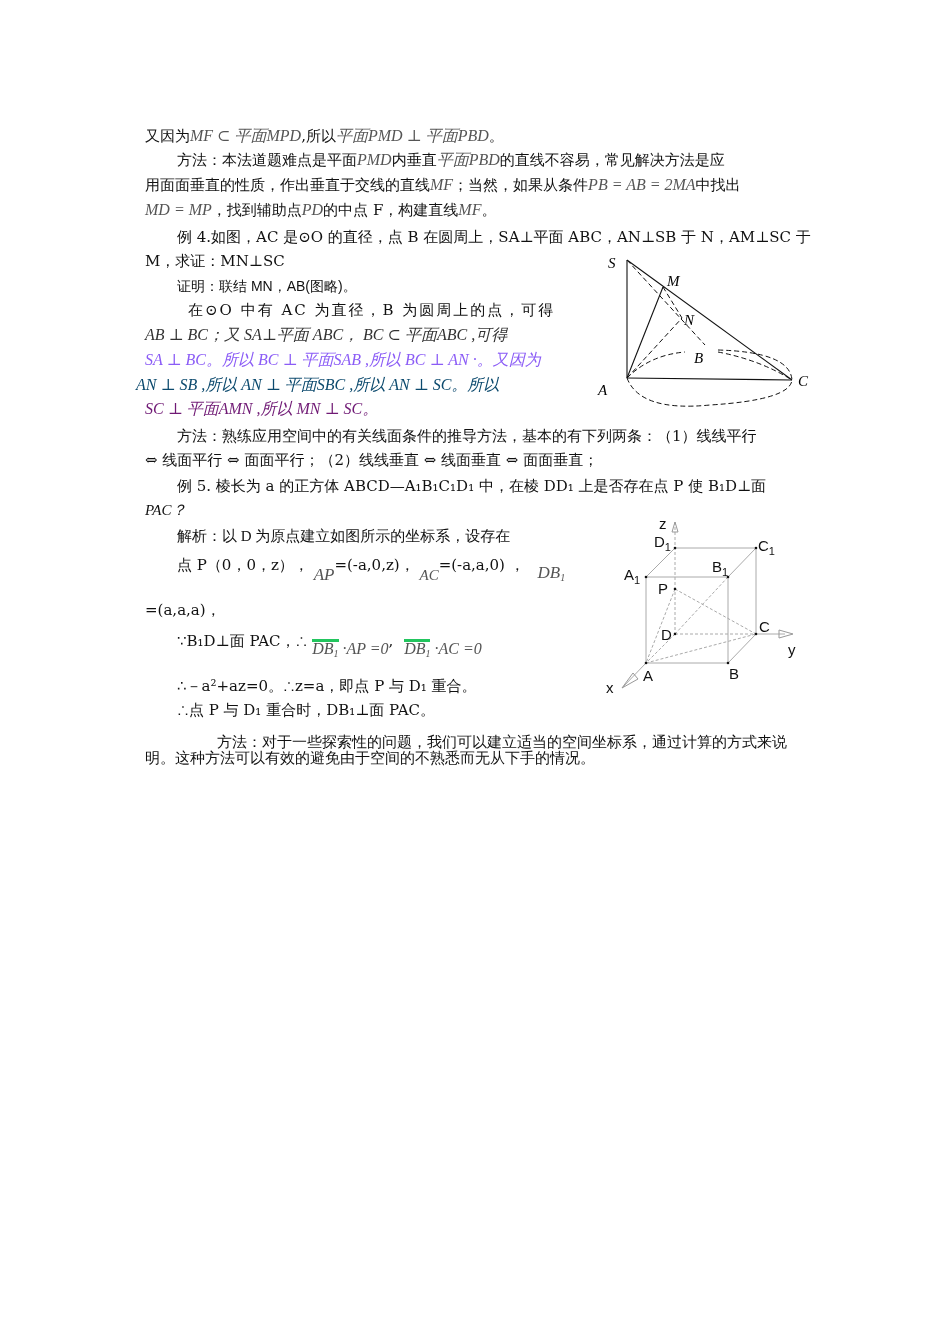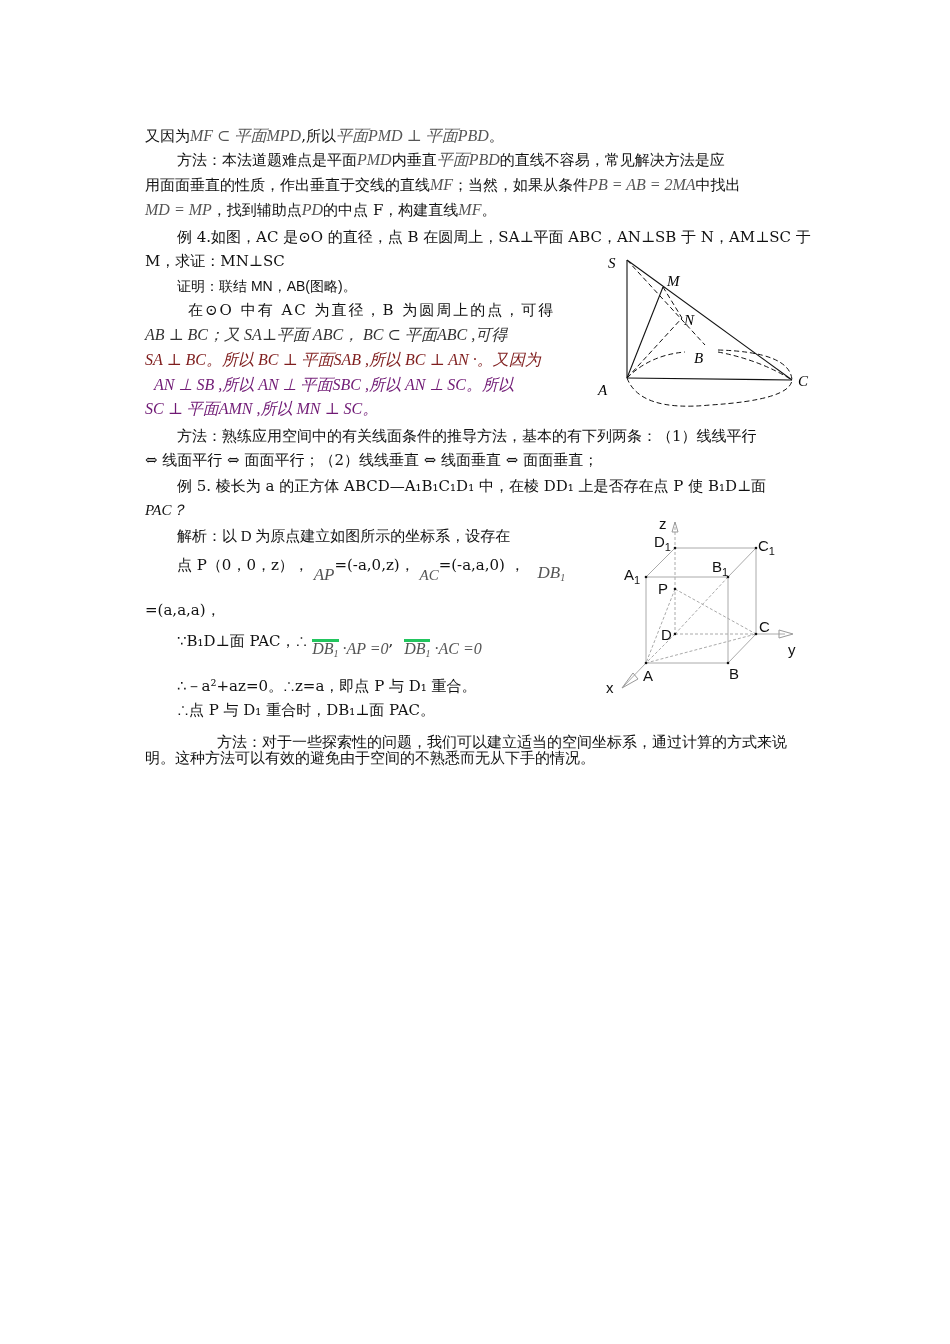--- a/index.html
+++ b/index.html
@@ -30,22 +30,22 @@
 <div class="line" style="left:145px;top:200px;">
   <span class="eq">MD = MP</span><span>，找到辅助点</span><span class="eq">PD</span><span>的中点 F，构建直线</span><span class="eq">MF</span><span>。</span>
 </div>
 
 <div class="line" style="left:177px;top:227px;">例 4.如图，AC 是⊙O 的直径，点 B 在圆周上，SA⊥平面 ABC，AN⊥SB 于 N，AM⊥SC 于</div>
 <div class="line" style="left:145px;top:251px;">M，求证：MN⊥SC</div>
 
 <div class="line sans" style="left:177px;top:276px;font-size:14px;">证明：联结 MN，AB(图略)。</div>
 <div class="line" style="left:188px;top:300px;letter-spacing:2px;">在⊙O 中有 AC 为直径，B 为圆周上的点，可得</div>
 <div class="line eq" style="left:145px;top:325px;color:#333;">AB ⊥ BC；又 SA⊥平面 ABC， BC ⊂ 平面ABC ,可得</div>
-<div class="line eq" style="left:145px;top:350px;color:#7f1d1d;">SA ⊥ BC。所以 BC ⊥ 平面SAB ,所以 BC ⊥ AN ·。又因为</div>
-<div class="line eq" style="left:154px;top:375px;color:#701a75;font-family:Liberation Serif, serif;">AN ⊥ SB ,所以 AN ⊥ 平面SBC ,所以 AN ⊥ SC。所以</div>
+<div class="line eq" style="left:145px;top:350px;color:#8b5cf6;">SA ⊥ BC。所以 BC ⊥ 平面SAB ,所以 BC ⊥ AN ·。又因为</div>
+<div class="line eq" style="left:136px;top:375px;color:#0c4a6e;">AN ⊥ SB ,所以 AN ⊥ 平面SBC ,所以 AN ⊥ SC。所以</div>
 <div class="line eq" style="left:145px;top:399px;color:#701a75;">SC ⊥ 平面AMN ,所以 MN ⊥ SC。</div>
 
 <svg style="position:absolute;left:590px;top:250px;" width="230" height="160" viewBox="590 250 230 160">
   <g stroke="#111" fill="none" stroke-width="1.1">
     <line x1="627" y1="260" x2="627" y2="378"></line>
     <line x1="627" y1="260" x2="792" y2="380"></line>
     <line x1="627" y1="378" x2="792" y2="380"></line>
     <line x1="627" y1="378" x2="663" y2="287"></line>
   </g>
   <g stroke="#111" fill="none" stroke-width="1" stroke-dasharray="5,3">

